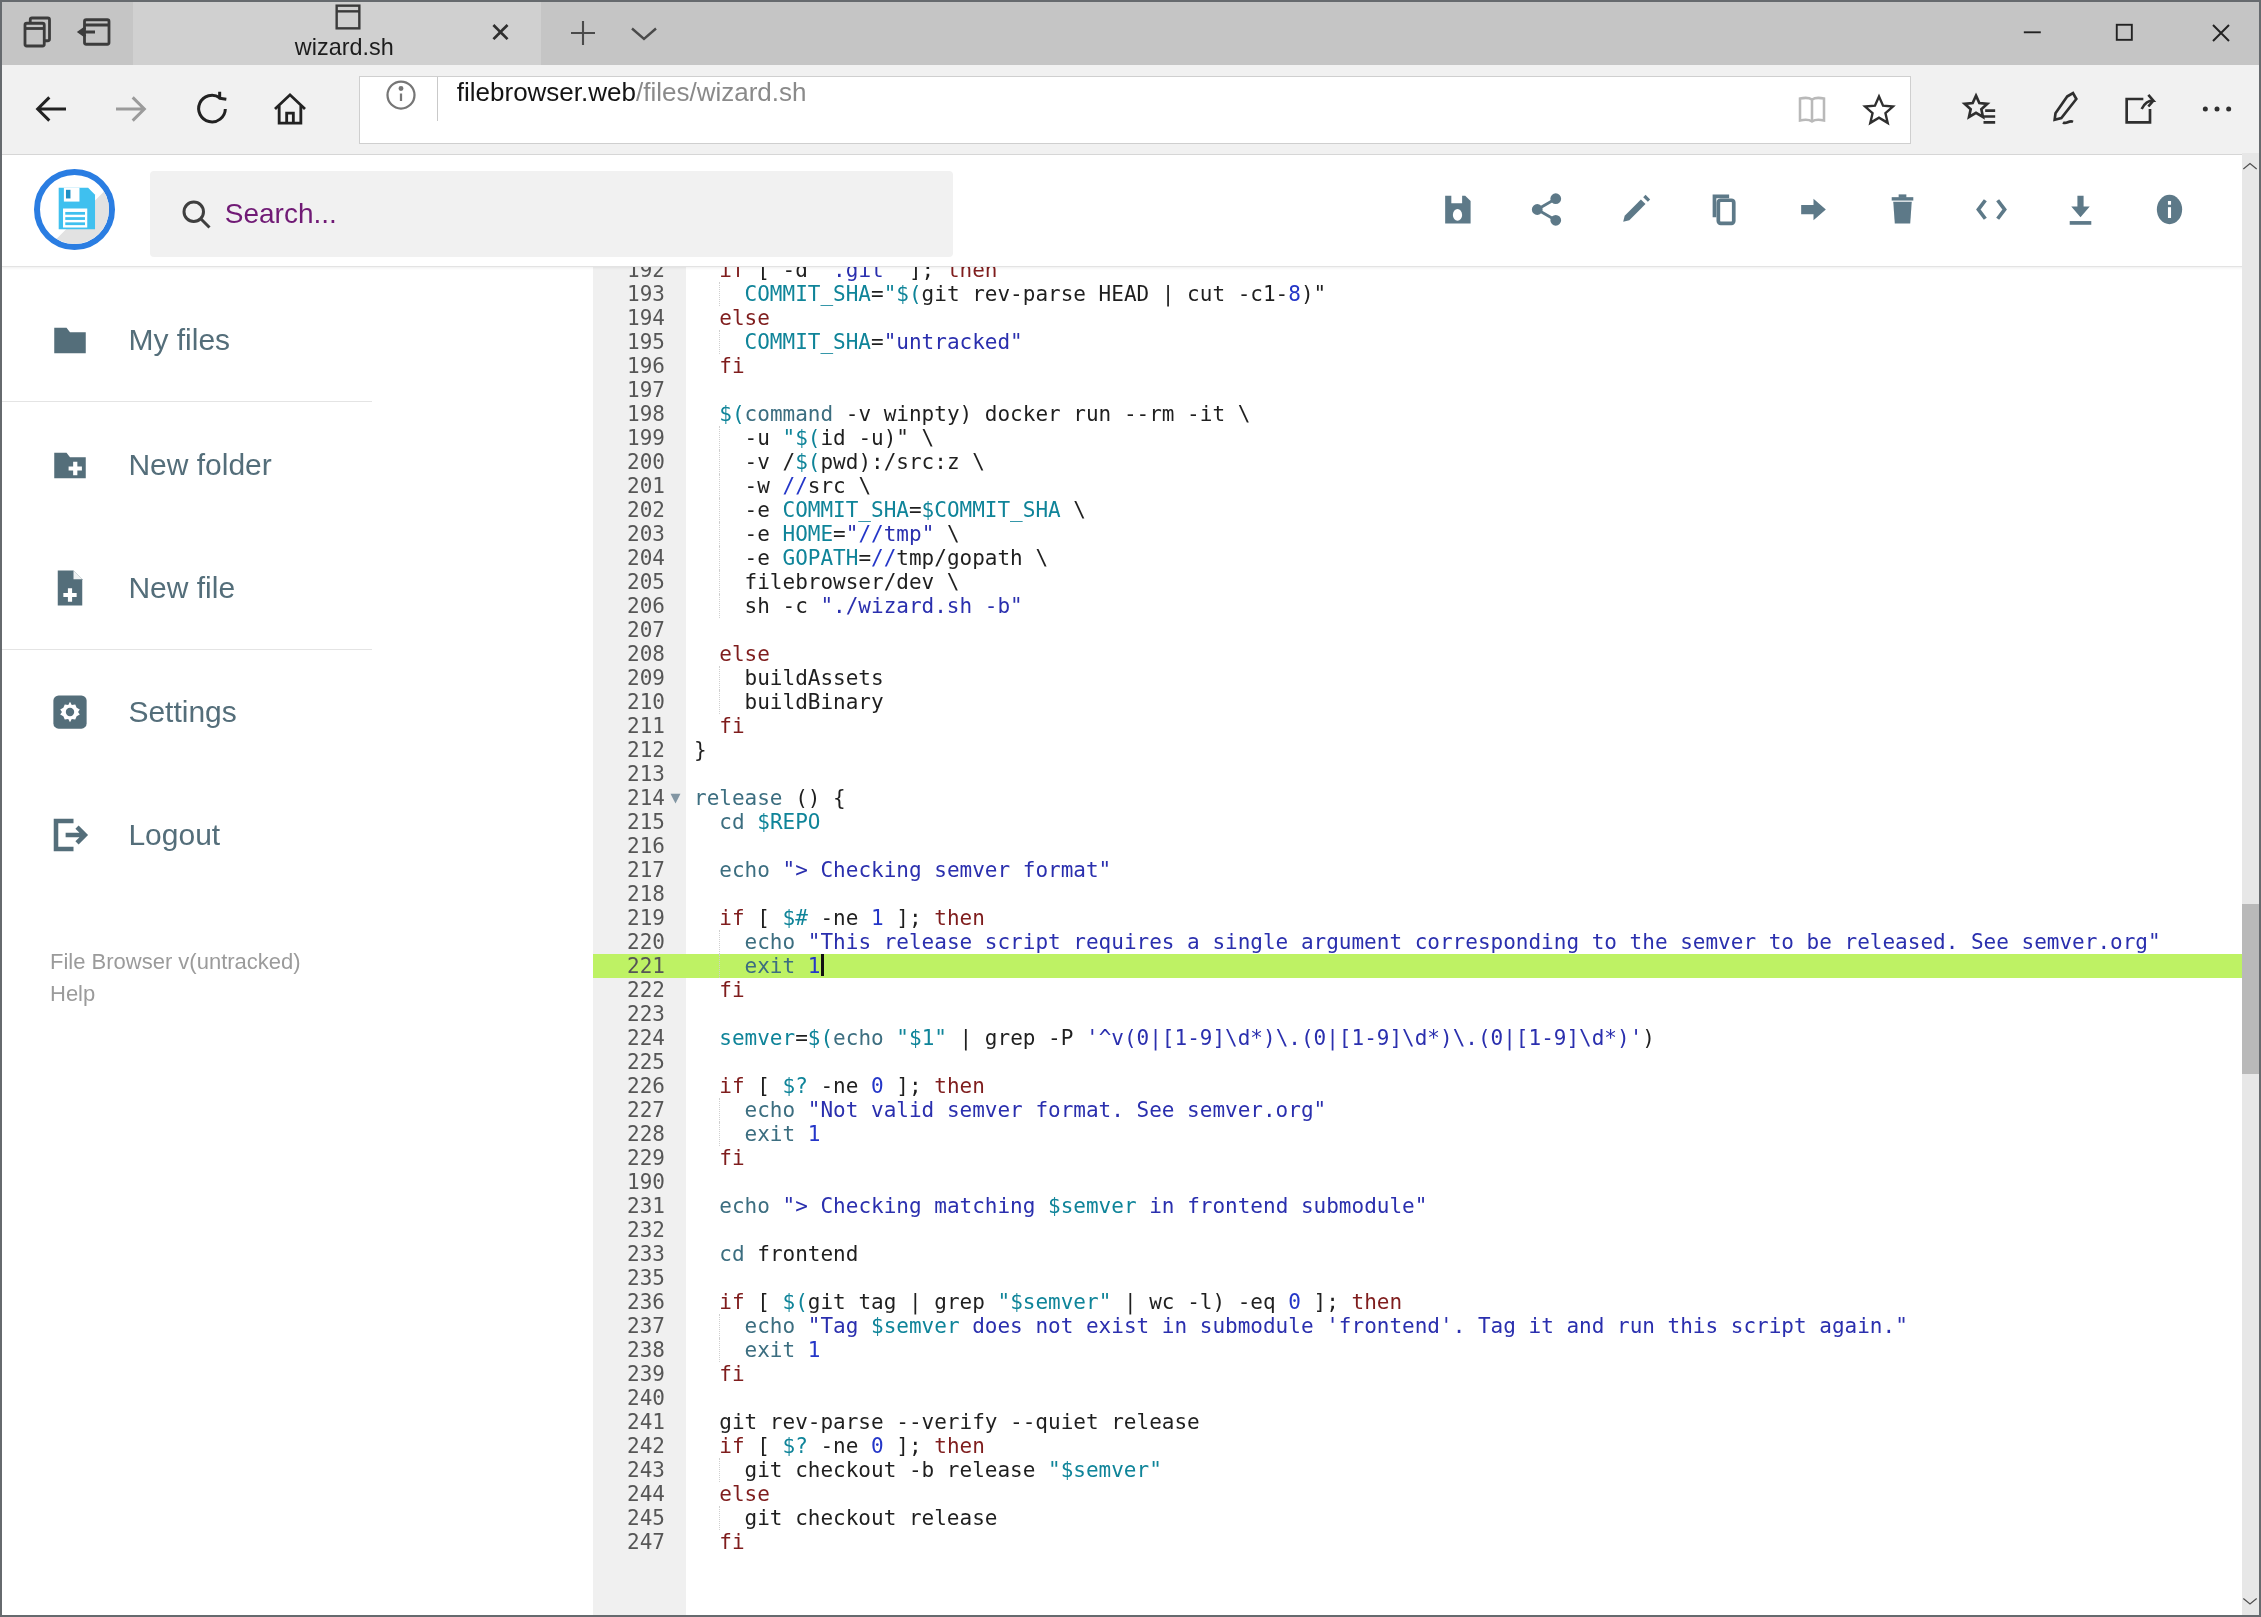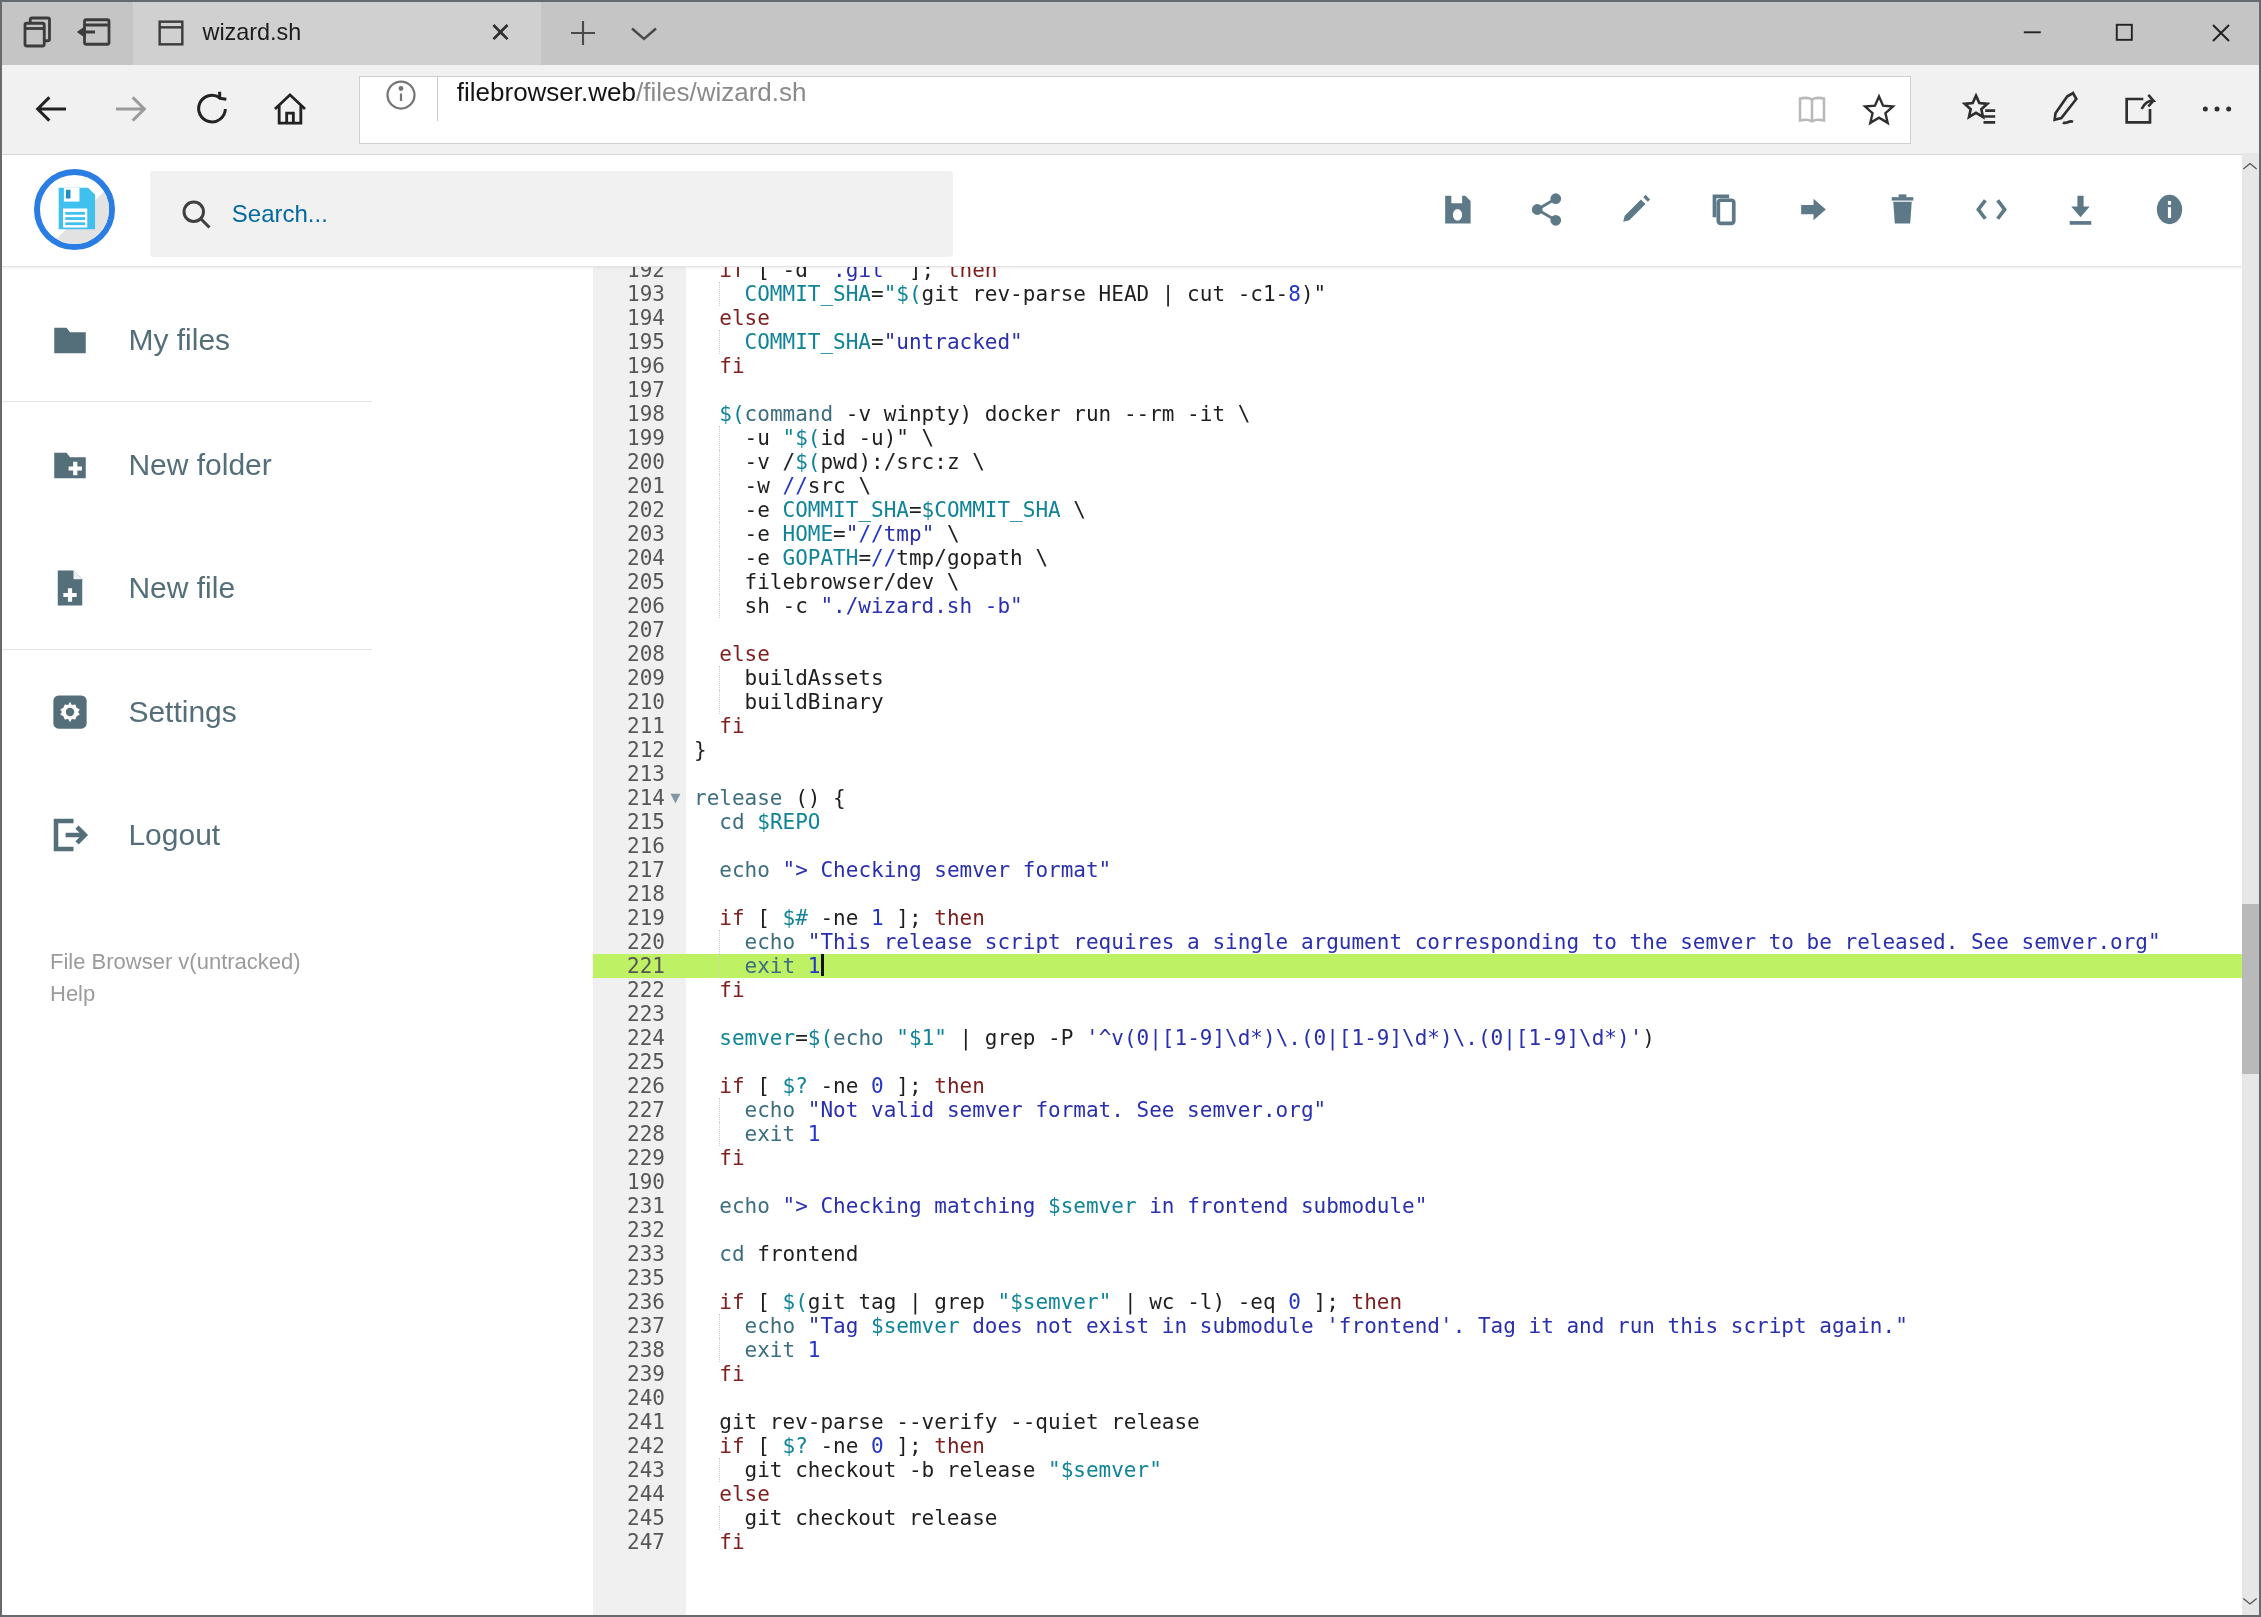--- a/index.html
+++ b/index.html
@@ -2,21 +2,21 @@
 <html style="font-size:13px"><head>
 <meta charset="utf-8">
 <style>
   html,body{margin:0;padding:0;width:2261px;height:1617px;overflow:hidden;
     font-family:"Liberation Sans",sans-serif;background:#ffffff;}
   
   .winborder{position:absolute;background:#666a6e;z-index:90;}
   
   .titlebar{position:absolute;left:0;top:0;width:2261px;height:65px;background:#c5c5c5;z-index:40;}
   .tabicon-btn{position:absolute;top:11.3px;width:42px;height:42px;color:#3c3c3c;}
-  .tab{position:absolute;left:133px;top:0;width:408px;height:65px;background:#d0d0d0;display:flex;align-items:center;z-index:41;}
+  .tab{position:absolute;left:133px;top:0;width:408px;height:65px;background:#d0d0d0;display:flex;align-items:center;z-index:41;flex-direction:column;}
   .tab-title{font-size:23.4px;color:#1c1c1c;margin-left:14.5px;}
   .tab-close{position:absolute;right:26px;top:18px;width:29px;height:29px;color:#2e2e2e;font-size:27.4px;line-height:29px;text-align:center;}
   .newtab{position:absolute;left:565px;top:14.5px;width:36px;height:36px;color:#4a4a4a;}
   .tabchevron{position:absolute;left:626px;top:21px;width:36px;height:24px;color:#4a4a4a;}
   .wbtn{position:absolute;top:13px;width:73px;height:39px;display:flex;align-items:center;justify-content:center;color:#222;}
   
   .navbar{position:absolute;left:0;top:65px;width:2261px;height:89px;background:#f1f1f1;border-bottom:0.8px solid #d6d6d6;z-index:40;}
   .navbtn{position:absolute;top:24px;width:40px;height:40px;color:#222;}
   .navbtn.disabled{color:#9b9b9b;}
   .urlfield{position:absolute;left:359px;top:11.3px;width:1550px;height:66px;background:#ffffff;border:1.6px solid #cfcfcf;display:flex;}
@@ -30,21 +30,21 @@
   
   .appheader{position:absolute;left:2.4px;top:153px;width:2243px;height:113px;background:#ffffff;
     border-bottom:0.8px solid #e3e3e3;box-shadow:0 0.8px 2.4px rgba(0,0,0,.07);z-index:30;}
   .logo{position:absolute;left:32px;top:16px;width:81px;height:81px;border-radius:50%;
     border:6.5px solid #2a7de2;background:#fff;overflow:hidden;box-sizing:border-box;}
   .logo-shadow{position:absolute;left:27.4px;top:31px;width:73px;height:73px;background:#e2e2e2;transform:rotate(45deg);}
   .logo svg{position:absolute;left:14.5px;top:11.3px;}
   .searchbox{position:absolute;left:148px;top:18px;width:803px;height:86px;background:#f1f1f1;border-radius:4px;
     display:flex;align-items:center;}
   .searchbox svg{margin-left:27.4px;flex:none;color:#3f3f3f;}
-  .search-ph{font-size:24px;color:#0369a1;margin-left:18px;}
+  .search-ph{font-size:28px;color:#701a75;margin-left:11px;}
   .tools{position:absolute;right:57px;top:0;height:113px;display:flex;align-items:center;gap:52px;}
   .toolbtn{width:37px;height:37px;color:#5d7988;}
   .toolbtn svg{width:37px;height:37px;}
   
   .sidebar-item{position:absolute;left:2.4px;width:370px;height:73px;display:flex;align-items:center;cursor:pointer;}
   .sb-icon{margin-left:47px;width:42px;height:42px;color:#546e7a;flex:none;}
   .sb-label{margin-left:37px;font-size:30px;color:#546e7a;}
   .sb-divider{position:absolute;left:2.4px;width:370px;height:0.8px;background:#e4e4e4;}
   .sb-footer{position:absolute;left:50px;width:420px;font-size:22px;color:#9b9b9b;line-height:32px;}
   

